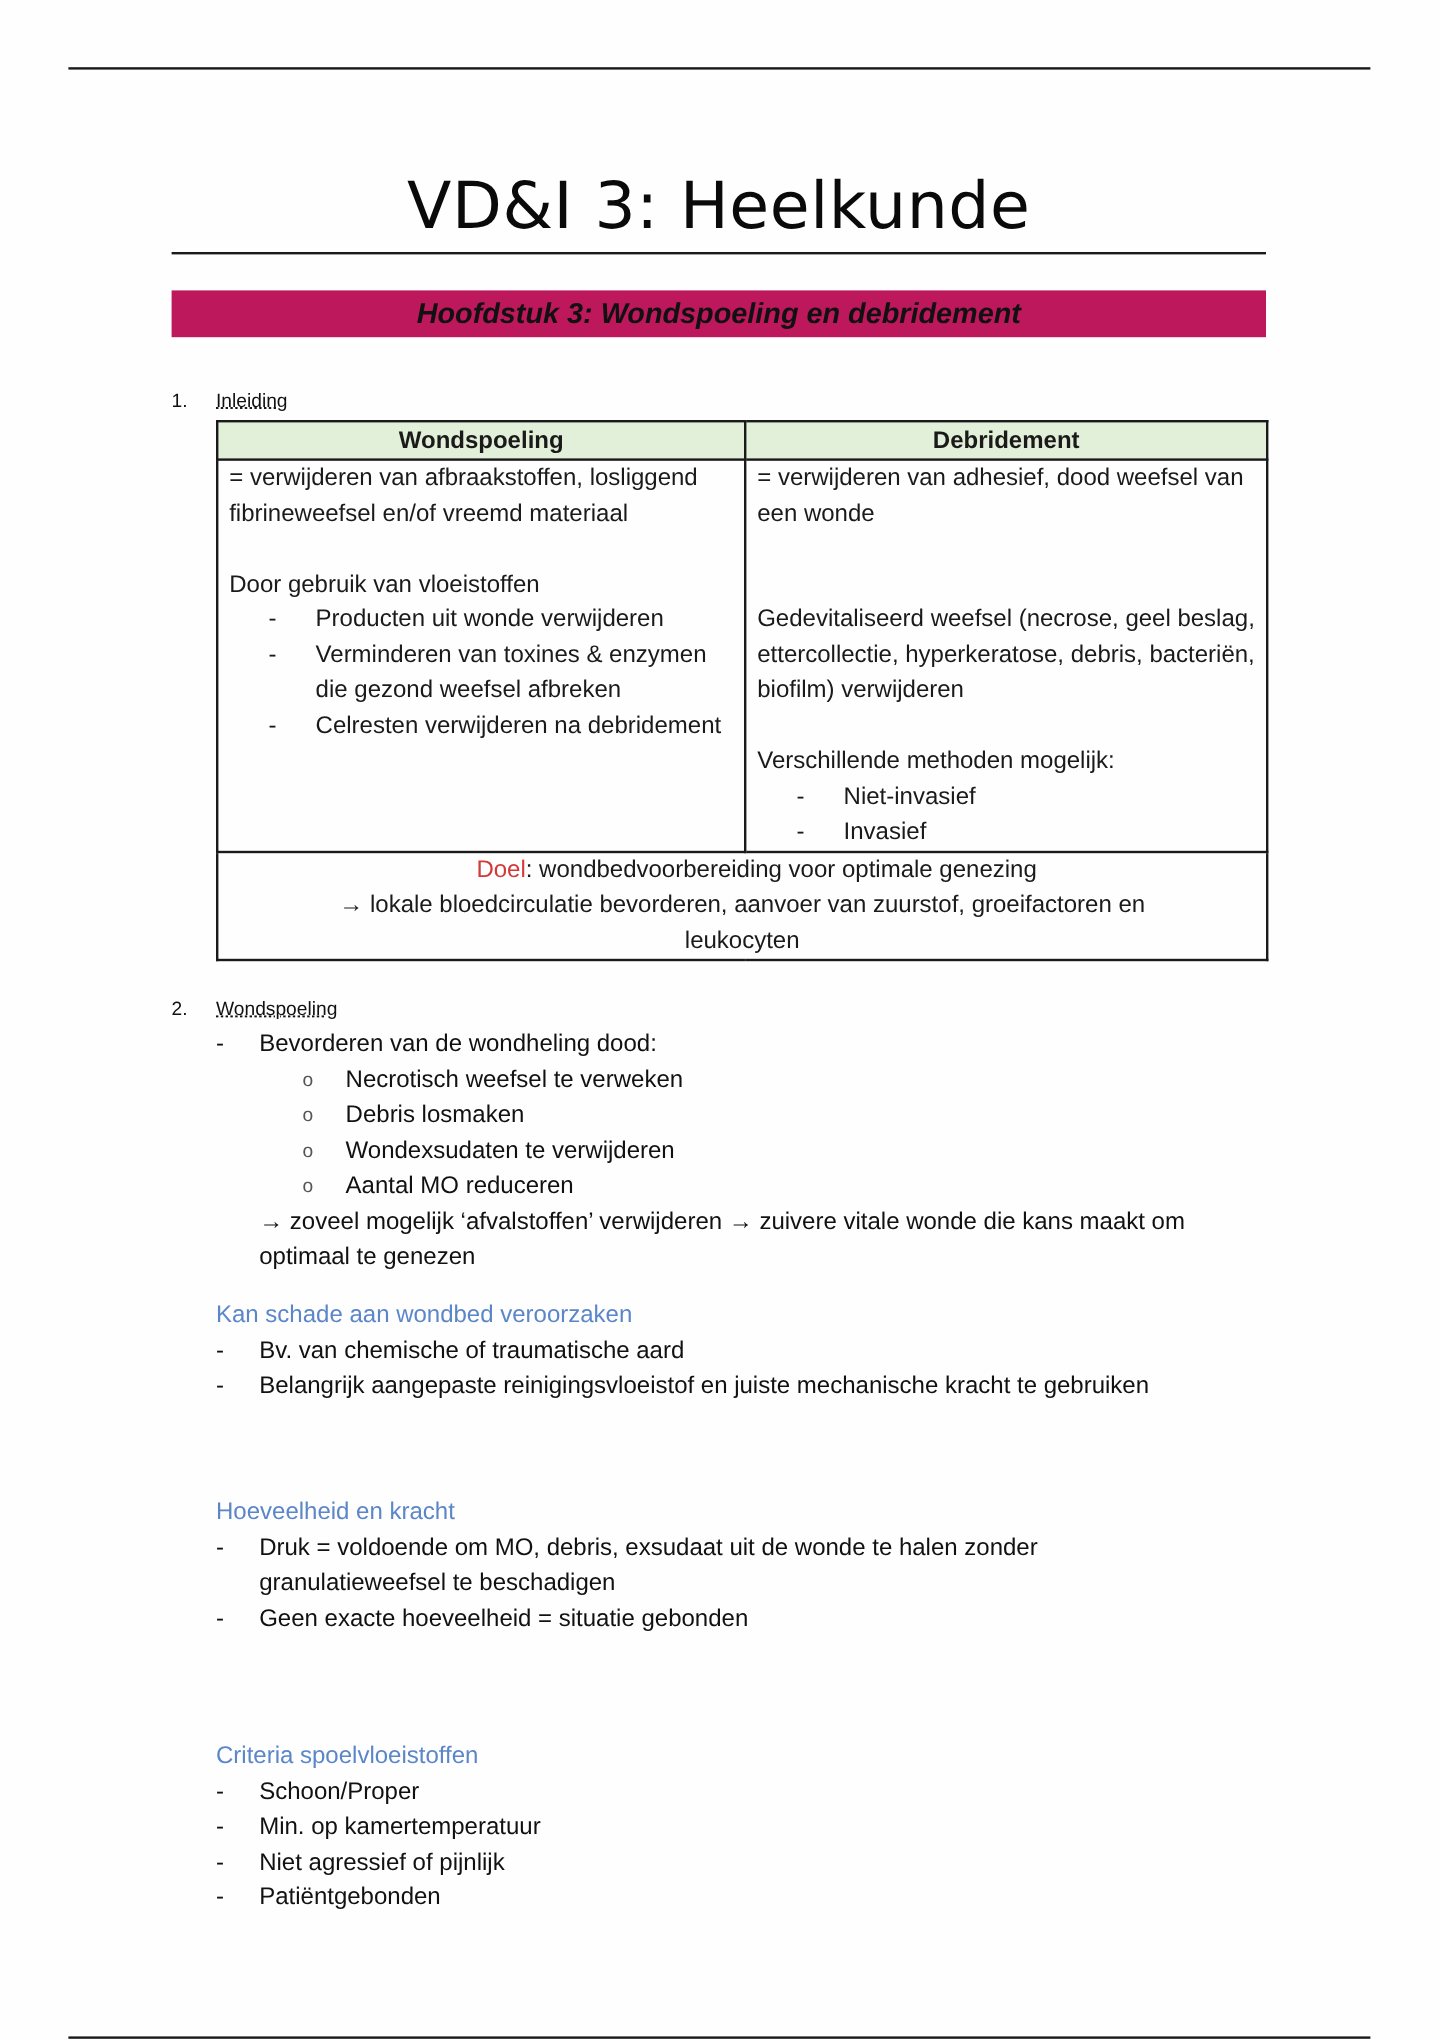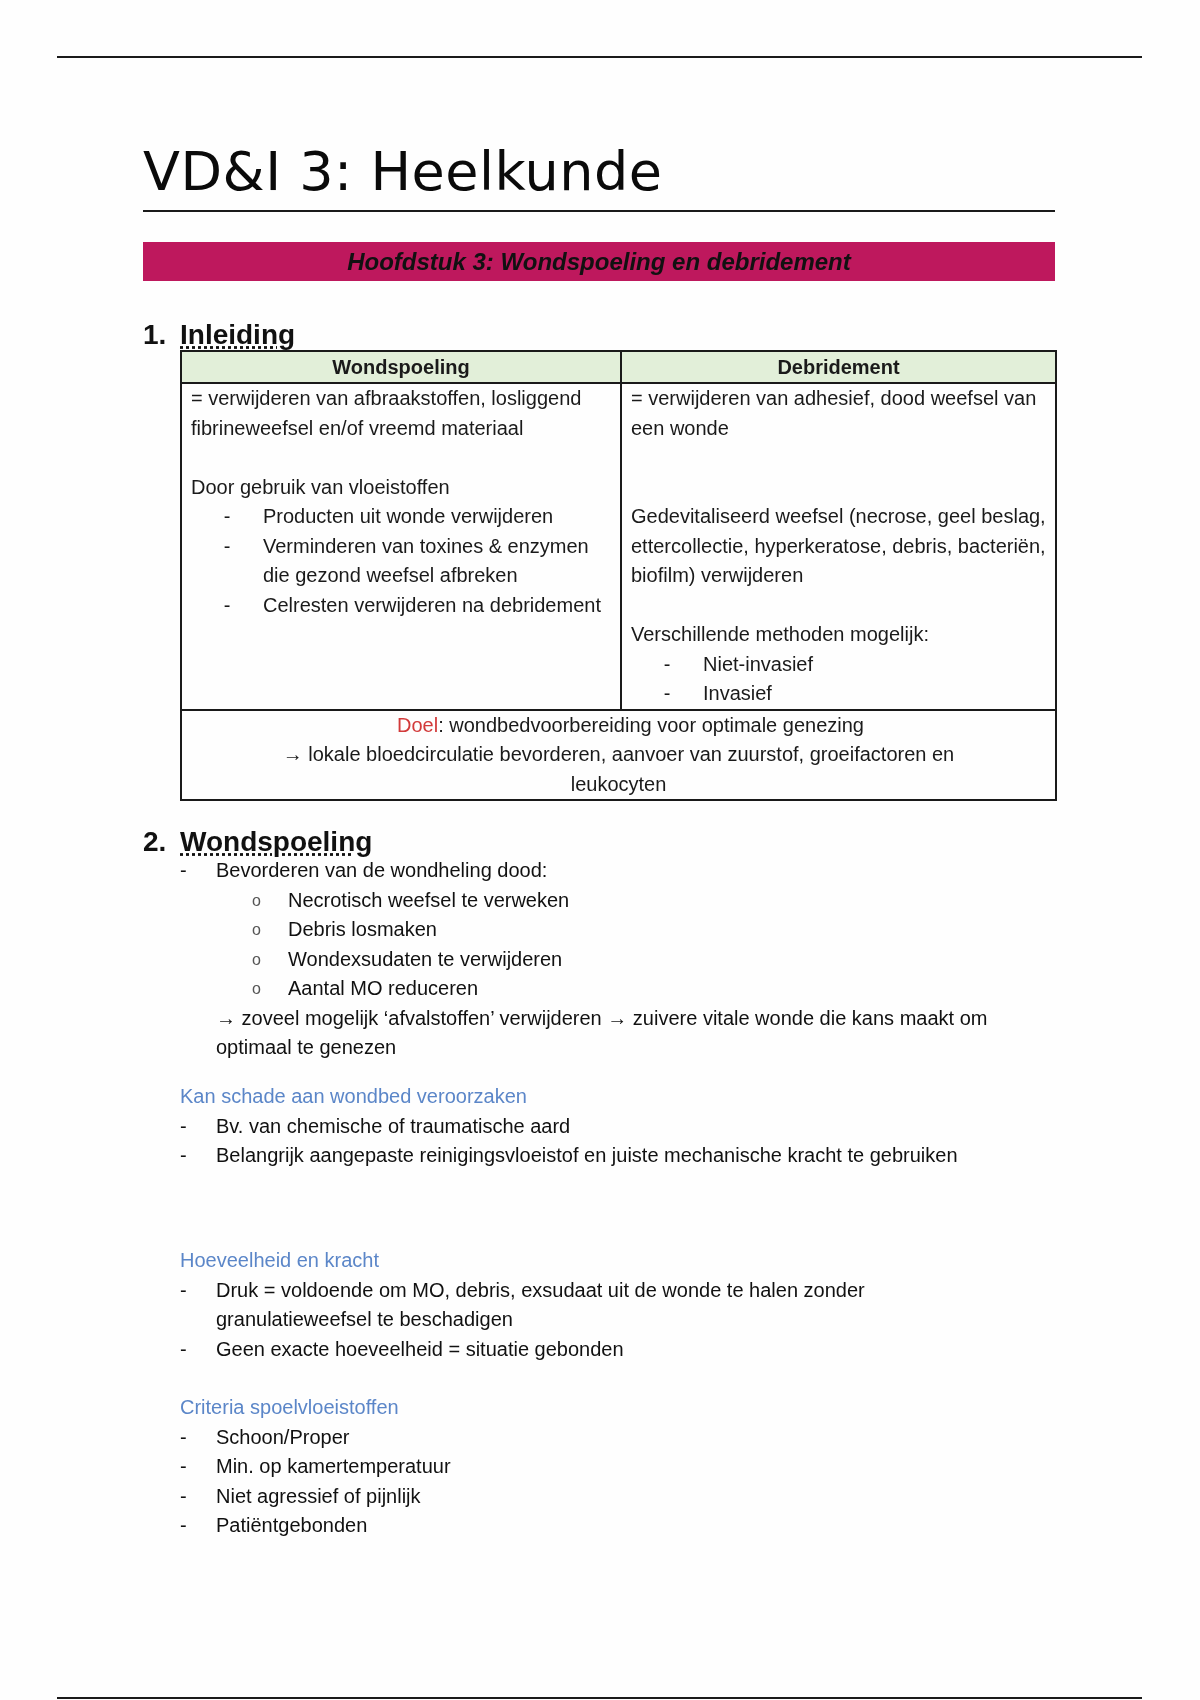--- a/index.html
+++ b/index.html
@@ -5,33 +5,33 @@
   html, body { margin: 0; padding: 0; }
   body {
     width: 1200px; height: 1700px; position: relative; background: #fefefe;
     font-family: "Liberation Sans", "DejaVu Sans", sans-serif; color: #111;
     overflow: hidden;
   }
   .rule { position: absolute; background: #1a1a1a; }
   .top-rule { left: 57px; top: 56px; width: 1085px; height: 2px; }
   .bottom-rule { left: 57px; top: 1697px; width: 1085px; height: 2px; }
   .title {
-    position: absolute; left: 143px; width: 912px; top: 140px; text-align: left;
+    position: absolute; left: 143px; width: 912px; top: 140px; text-align: center;
     font-family: "DejaVu Sans", sans-serif; font-size: 54px; line-height: 64px; color: #0a0a0a;
     letter-spacing: 0.5px;
   }
   .title-rule { left: 143px; top: 210px; width: 912px; height: 2px; }
   .chapter-band {
     position: absolute; left: 143px; top: 242px; width: 912px; height: 39px;
     background: #be185d; display: flex; align-items: center; justify-content: center;
     font-weight: bold; font-style: italic; font-size: 24px; color: #111;
   }
   .text { font-size: 20px; line-height: 29.5px; }
   .section-head {
-    position: absolute; left: 143px; font-size: 28px; font-weight: bold; line-height: 29px;
+    position: absolute; left: 143px; font-size: 16px; font-weight: normal; line-height: 29px;
   }
   .section-head .num { display: inline-block; width: 37px; }
   .section-head .label { text-decoration: underline; text-decoration-style: dotted; }
   table.intro {
     position: absolute; left: 180px; top: 350px; width: 877px; border-collapse: collapse;
     font-size: 20px; line-height: 29.5px; color: #1a1a1a;
   }
   table.intro td, table.intro th { border: 2px solid #1a1a1a; vertical-align: top; padding: 0 9px; }
   table.intro th { background: #e2efd9; font-weight: bold; text-align: center; line-height: 30px; }
   .col-l { width: 420px; }
@@ -161,21 +161,21 @@
   <div class="dl">
       <span class="mk">-</span>
       <span class="tx" style="max-width:760px;">Druk = voldoende om MO, debris, exsudaat uit de wonde te halen zonder granulatieweefsel te beschadigen</span>
     </div>
   <div class="dl">
       <span class="mk">-</span>
       <span class="tx">Geen exacte hoeveelheid = situatie gebonden</span>
     </div>
 </div>
 
-<div class="block text" style="top:1393px;">
+<div class="block text" style="top:1449px;">
   <div class="blue-head">Criteria spoelvloeistoffen</div>
   <div class="dl">
       <span class="mk">-</span>
       <span class="tx">Schoon/Proper</span>
     </div>
   <div class="dl">
       <span class="mk">-</span>
       <span class="tx">Min. op kamertemperatuur</span>
     </div>
   <div class="dl">

